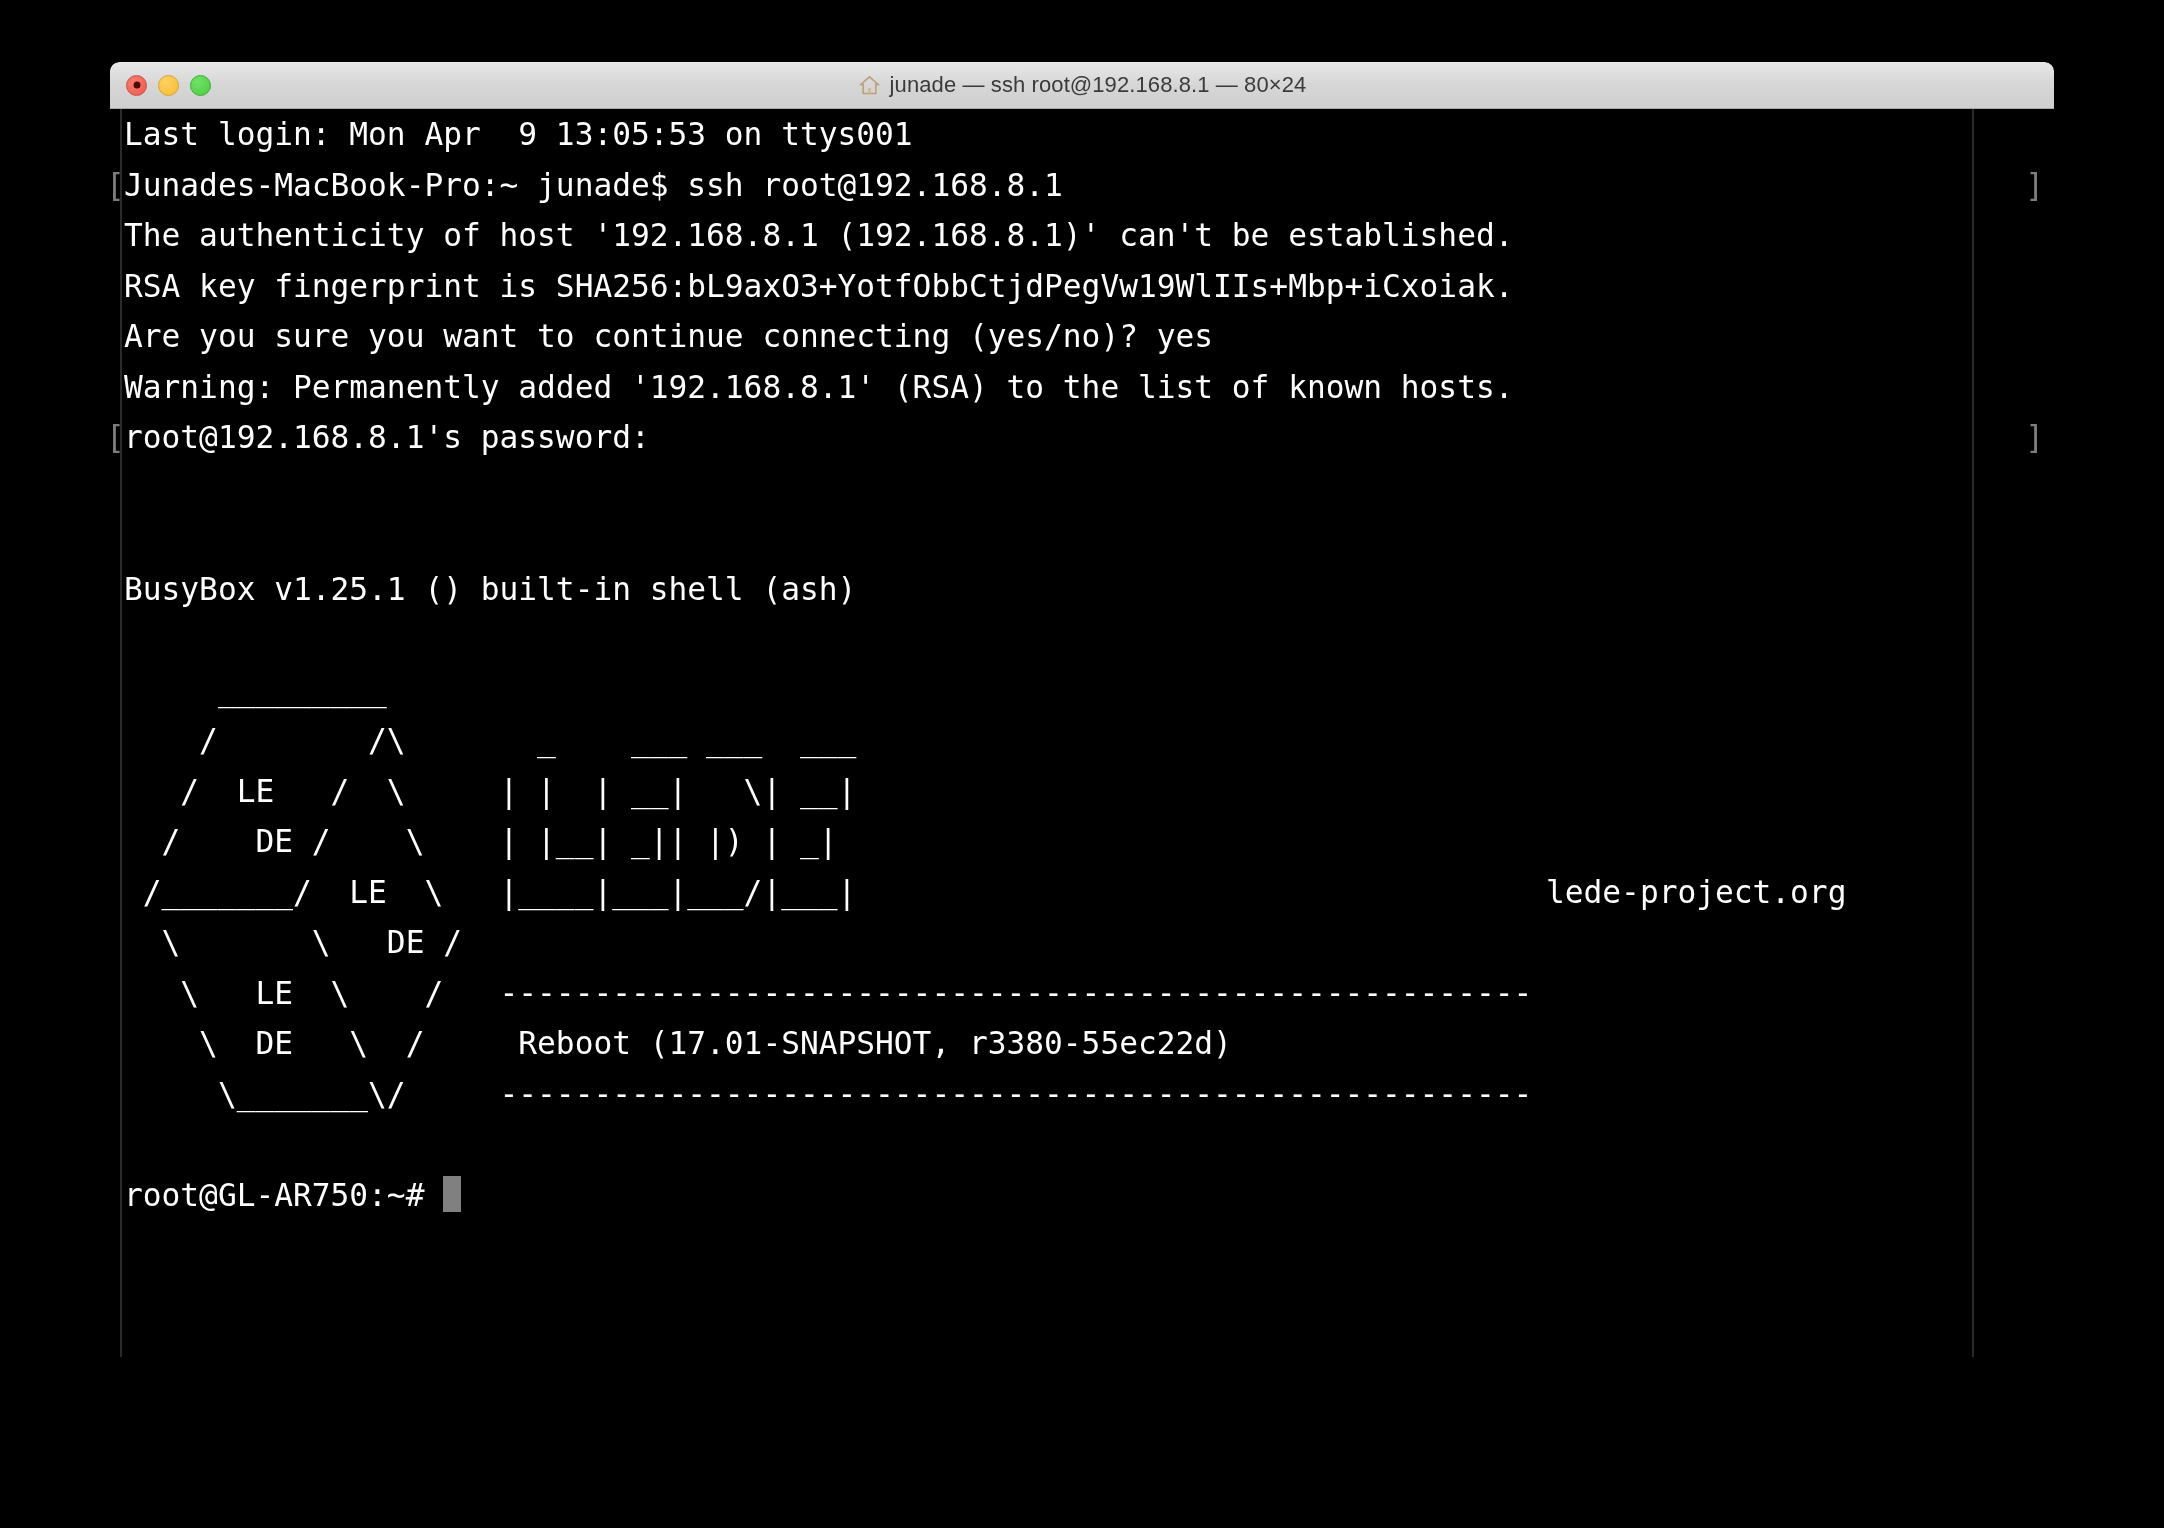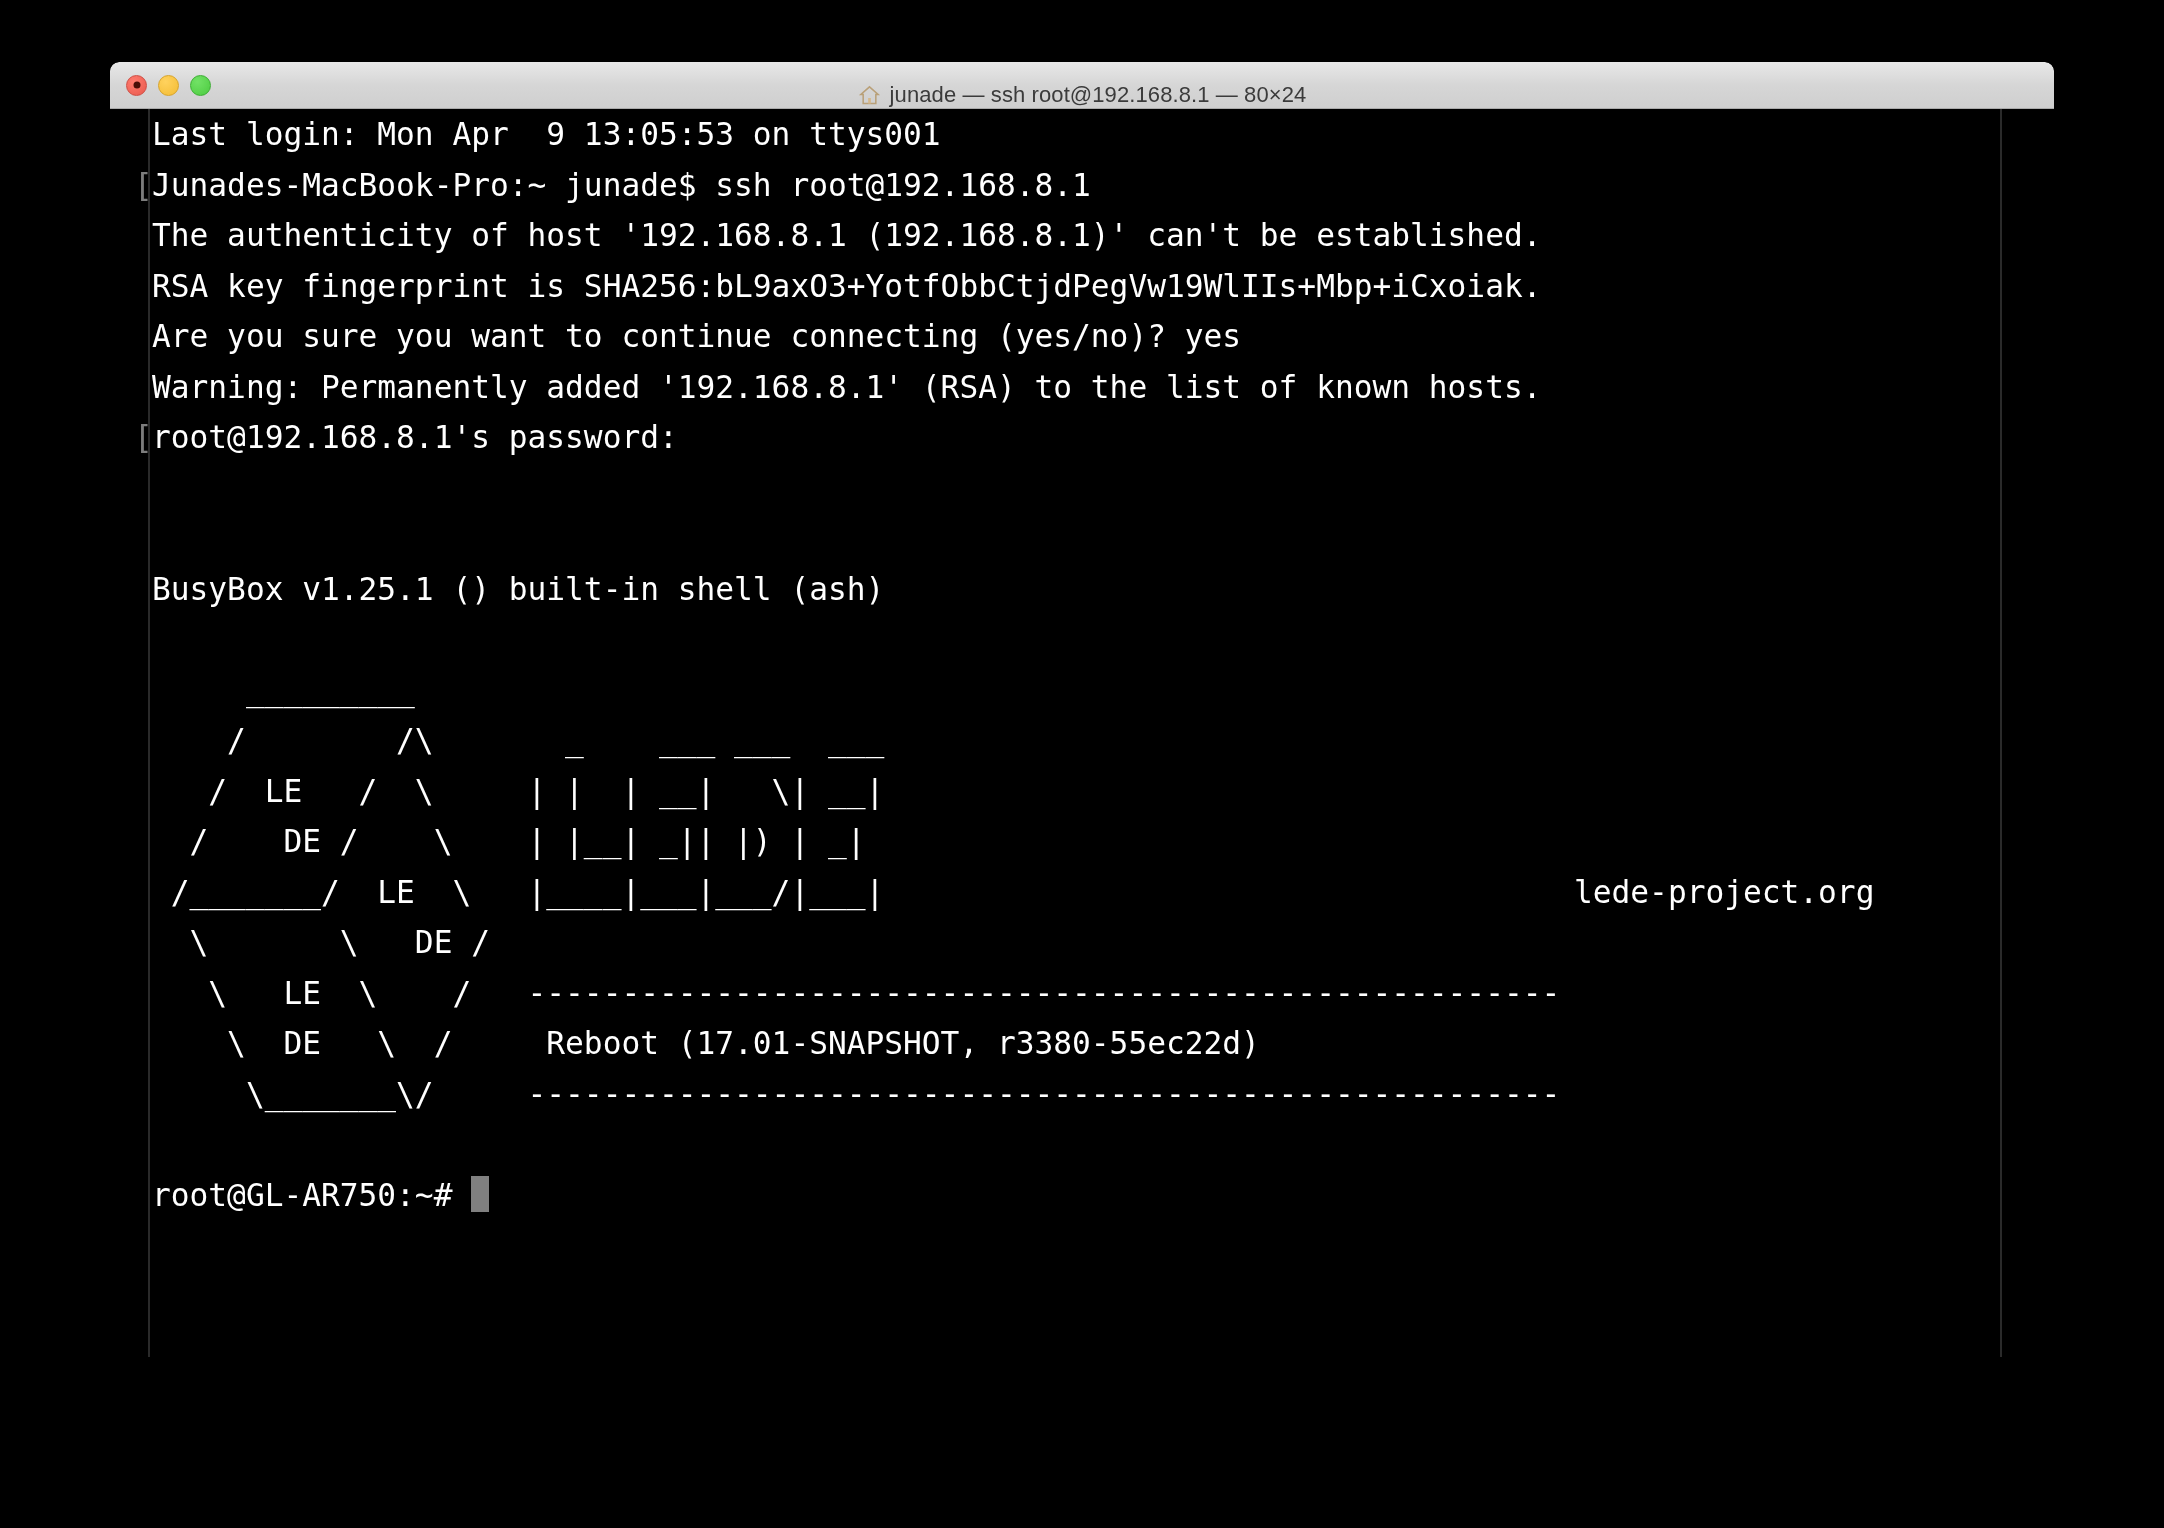--- a/index.html
+++ b/index.html
@@ -29,21 +29,21 @@
 
   
   #title-bar {
     position: relative;
     height: 46px;
     background: linear-gradient(to bottom, #e8e8e8 0%, #d6d6d6 50%, #cfcfcf 100%);
     border-bottom: 1px solid #aaaaaa;
     border-top-left-radius: 9px;
     border-top-right-radius: 9px;
     display: flex;
-    align-items: flex-end;
+    align-items: center;
   }
   .lights {
     position: absolute;
     left: 16px;
     top: 0;
     height: 46px;
     display: flex;
     align-items: center;
     gap: 11px;
   }
@@ -80,21 +80,20 @@
     pointer-events: none;
   }
   #house-icon { display: block; }
 
   
   #terminal-body {
     position: relative;
     background: #000000;
     height: 1249px;
     overflow: hidden;
-    margin-left: 28px;
   }
   #screen {
     position: absolute;
     left: 0px;
     top: 0px;
     width: 1944px;
     color: #ffffff;
     font-family: "DejaVu Sans Mono", monospace;
     font-size: 31.2px;
     line-height: 50.5px;

